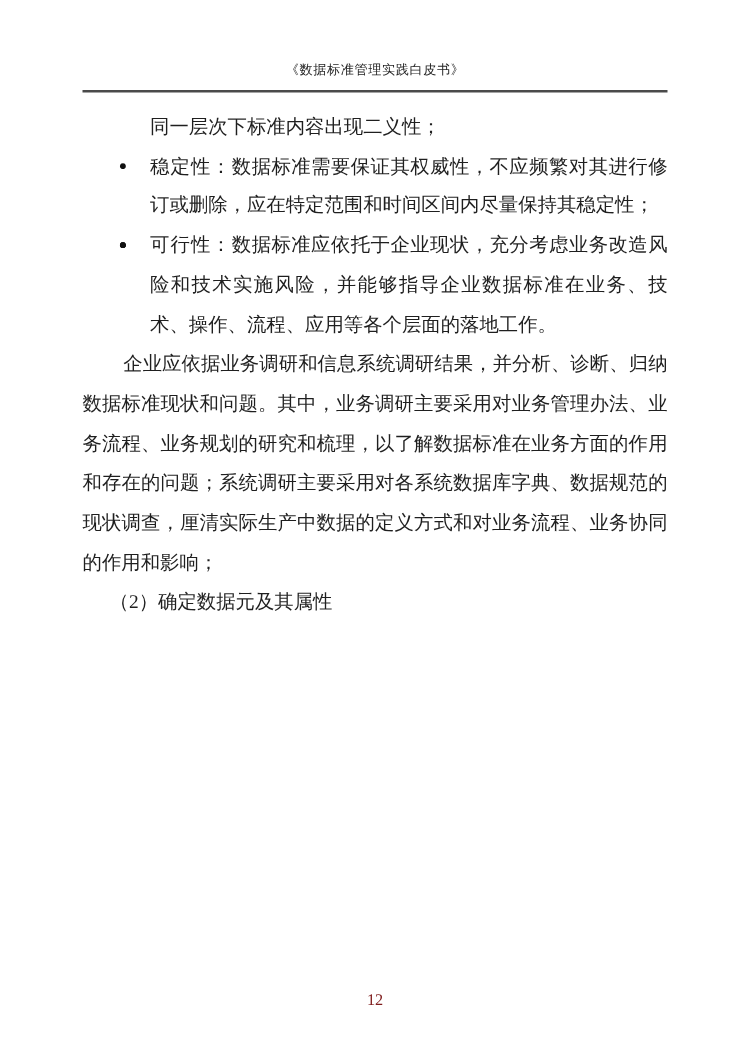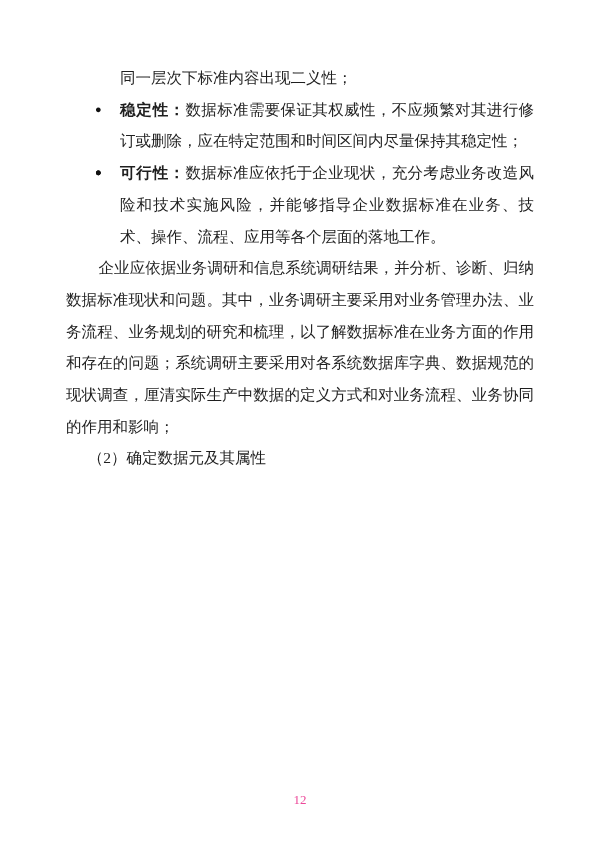--- a/index.html
+++ b/index.html
@@ -36,42 +36,45 @@
   .bullet-item { position: relative; padding-left: 54px; }
   .bullet-dot {
     position: absolute;
     left: 29px;
     top: 0;
     font-size: 11px;
     line-height: 31.7px;
     color: #111111;
   }
   .bullet-term {
-    font-weight: 700;
+    font-weight: 400;
     font-family: "Liberation Sans", "DejaVu Sans", sans-serif;
     letter-spacing: 0.5px;
     margin-top: 32px;
   }
   .indent-para { text-indent: 2.1em; }
   .indent-sub { text-indent: 1.4em; }
   .page-number {
     position: absolute;
     left: 0;
     right: 0;
     bottom: 40px;
     text-align: center;
     font-size: 13px;
-    color: #ec4899;
+    color: #7f1d1d;
   }
 </style>
 </head>
 <body>
 
 <div class="page">
 
+  <header>
+    <div class="running-header">《数据标准管理实践白皮书》</div>
+  </header>
 
   <main class="body-text">
 
     <p class="cont-line">同一层次下标准内容出现二义性；</p>
 
     <div class="bullet-item">
       <span class="bullet-dot">●</span>
       <p><span class="bullet-term">稳定性：</span><span>数据标准需要保证其权威性，不应频繁对其进行修订或删除，应在特定范围和时间区间内尽量保持其稳定性；</span></p>
     </div>
 

